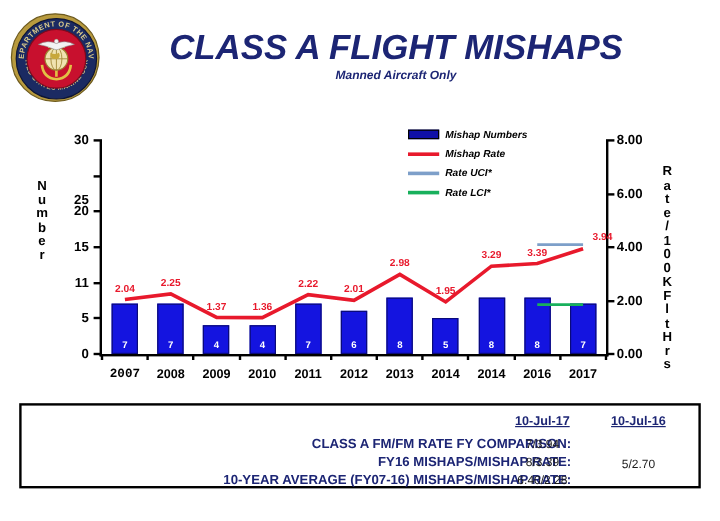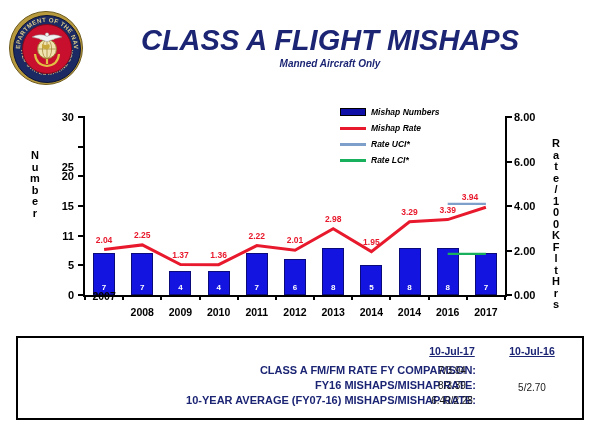--- a/index.html
+++ b/index.html
@@ -109,21 +109,21 @@
   #legend { position: absolute; left: 340px; top: 0; font-style: italic; }
   .legend-row { display: flex; align-items: center; height: 16px; }
   .legend-swatch { width: 26px; height: 8px; margin-right: 5px; flex: 0 0 auto; }
   .legend-swatch.bar-sw { height: 8px; background: #0f0fa8; border: 1px solid #000; }
   .legend-swatch.line-sw { height: 3px; }
   .legend-text { font-size: 8.5px; font-weight: bold; color: #000; white-space: nowrap; }
 
   
   #table {
     position: absolute; left: 16px; top: 336px;
-    width: 568px; height: 84px;
+    width: 568px; height: 71px;
     border: 2px solid #000;
     background: #fff;
   }
   .tbl-hdr {
     position: absolute;
     font-size: 10.5px; font-weight: bold; color: #1c2574;
     text-decoration: underline;
     text-align: center;
   }
   .tbl-rowlabel {
@@ -267,21 +267,21 @@
       <div class="xtick" style="left: 75.3636px; top: 0px;"></div>
       <div class="xtick" style="left: 113.545px; top: 0px;"></div>
       <div class="xtick" style="left: 151.727px; top: 0px;"></div>
       <div class="xtick" style="left: 189.909px; top: 0px;"></div>
       <div class="xtick" style="left: 228.091px; top: 0px;"></div>
       <div class="xtick" style="left: 266.273px; top: 0px;"></div>
       <div class="xtick" style="left: 304.455px; top: 0px;"></div>
       <div class="xtick" style="left: 342.636px; top: 0px;"></div>
       <div class="xtick" style="left: 380.818px; top: 0px;"></div>
       <div class="xtick" style="left: 419px; top: 0px;"></div>
-      <div class="xlabel" style="left: -2.90909px; bottom: 24px;">2007</div>
+      <div class="xlabel" style="left: -2.90909px; bottom: 8px; font-family: Liberation Mono, monospace;">2007</div>
       <div class="xlabel" style="left: 35.2727px; bottom: 8px;">2008</div>
       <div class="xlabel" style="left: 73.4545px; bottom: 8px;">2009</div>
       <div class="xlabel" style="left: 111.636px; bottom: 8px;">2010</div>
       <div class="xlabel" style="left: 149.818px; bottom: 8px;">2011</div>
       <div class="xlabel" style="left: 188px; bottom: 8px;">2012</div>
       <div class="xlabel" style="left: 226.182px; bottom: 8px;">2013</div>
       <div class="xlabel" style="left: 264.364px; bottom: 8px;">2014</div>
       <div class="xlabel" style="left: 302.545px; bottom: 8px;">2014</div>
       <div class="xlabel" style="left: 340.727px; bottom: 8px;">2016</div>
       <div class="xlabel" style="left: 378.909px; bottom: 8px;">2017</div>
@@ -308,21 +308,21 @@
 <div class="rate-lbl" style="left: 92.0909px; top: 130.61px; width: 24px; text-align: center;">2.04</div>
     <div class="rate-lbl" style="left: 130.273px; top: 125.938px; width: 24px; text-align: center;">2.25</div>
     <div class="rate-lbl" style="left: 168.455px; top: 145.517px; width: 24px; text-align: center;">1.37</div>
     <div class="rate-lbl" style="left: 206.636px; top: 145.74px; width: 24px; text-align: center;">1.36</div>
     <div class="rate-lbl" style="left: 244.818px; top: 126.605px; width: 24px; text-align: center;">2.22</div>
     <div class="rate-lbl" style="left: 283px; top: 131.278px; width: 24px; text-align: center;">2.01</div>
     <div class="rate-lbl" style="left: 321.182px; top: 109.695px; width: 24px; text-align: center;">2.98</div>
     <div class="rate-lbl" style="left: 359.364px; top: 132.613px; width: 24px; text-align: center;">1.95</div>
     <div class="rate-lbl" style="left: 397.545px; top: 102.797px; width: 24px; text-align: center;">3.29</div>
     <div class="rate-lbl" style="left: 435.727px; top: 100.572px; width: 24px; text-align: center;">3.39</div>
-    <div class="rate-lbl" style="left: 458px; top: 88.335px; width: 24px; text-align: center;">3.94</div>
+    <div class="rate-lbl" style="left: 490px; top: 88.335px; width: 24px; text-align: center;">3.94</div>
   </div>
 
 <div id="table">
   <div id="tbl-headers">
       <div class="tbl-hdr" style="left: 398px; top: 7px; width: 72px;">10-Jul-17</div>
       <div class="tbl-hdr" style="left: 478px; top: 7px; width: 72px;">10-Jul-16</div>
     </div>
   <div id="tbl-body">
       <div class="tbl-rowlabel" style="top: 26px; right: 106px;">CLASS A FM/FM RATE FY COMPARISON:</div>
       <div class="tbl-val" style="left: 398px; top: 27px; width: 72px;">7/3.94</div>

